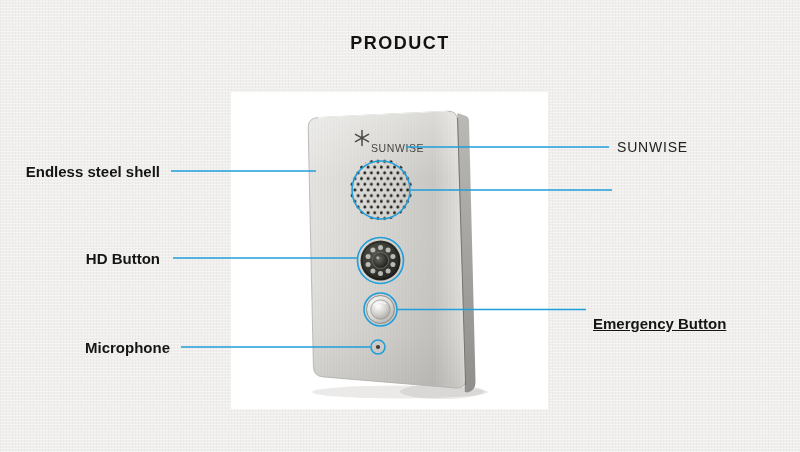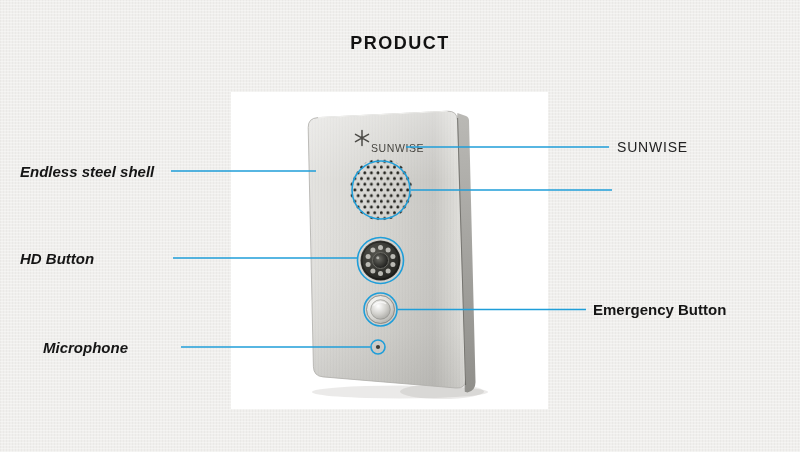--- a/index.html
+++ b/index.html
@@ -48,33 +48,33 @@
     height: 452px;
   }
   .lbl {
     position: absolute;
     font-size: 15px;
     font-weight: bold;
     color: #151515;
     white-space: nowrap;
     line-height: 17px;
   }
-  .lbl-left { width: 140px; font-style: italic; }
+  .lbl-left { text-align: right; width: 140px; }
   .lbl-shell { left: 20px; top: 163px; }
   .lbl-camera { left: 20px; top: 250px; }
-  .lbl-mic { left: 43px; top: 339px; }
+  .lbl-mic { left: 30px; top: 339px; }
   .lbl-sunwise {
     left: 617px; top: 139px;
     font-weight: 400;
     font-size: 14px;
     letter-spacing: 0.8px;
     color: #222222;
   }
   .lbl-speaker { left: 621px; top: 181px; }
-  .lbl-emergency { left: 593px; top: 301px; }
+  .lbl-emergency { left: 593px; top: 315px; text-decoration: underline; }
 </style>
 </head>
 <body>
 
 <div class="canvas">
 
   <div class="title">
     <span>PRODUCT</span>
   </div>
 

